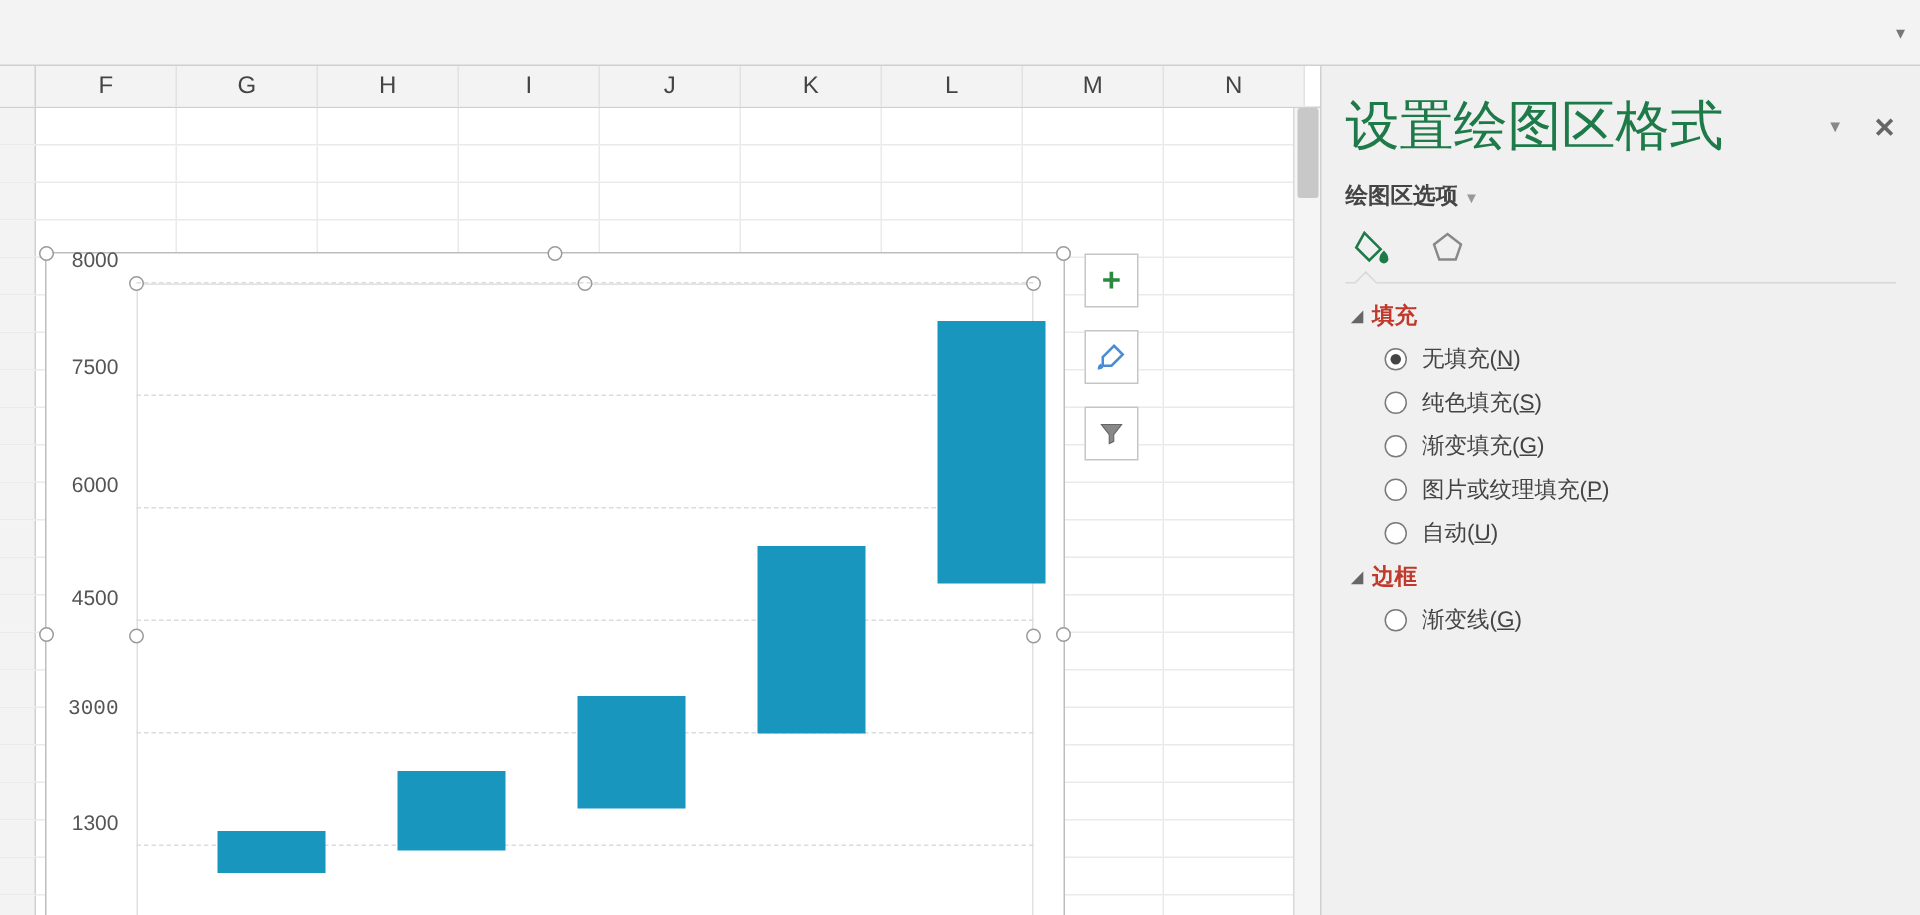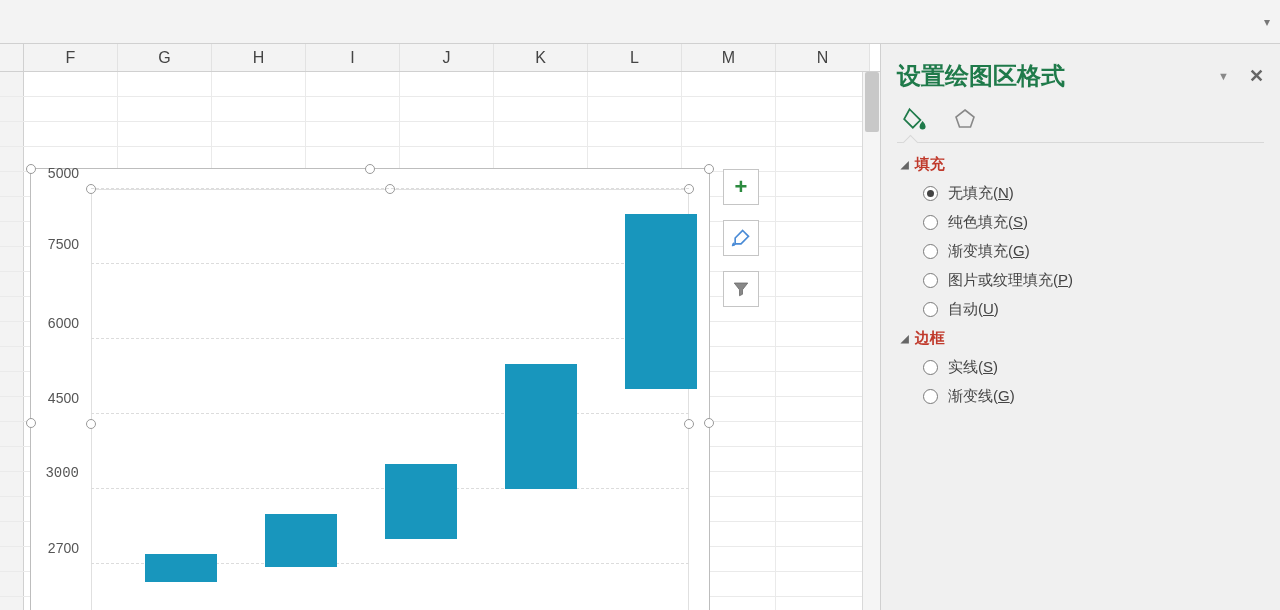--- a/index.html
+++ b/index.html
@@ -28,21 +28,21 @@
   .phandle.pml{left:-6px;top:calc(50% - 5px);} .phandle.pmr{right:-6px;top:calc(50% - 5px);}
   .y-axis { position:absolute; left:0; top:20px; height:450px; width:56px; }
   .y-axis .tick { position:absolute; right:8px; font-size:14px; color:#555; transform:translateY(-50%); }
   .plot-inner { position:absolute; left:60px; top:20px; right:20px; height:450px; }
   .gridline { position:absolute; left:0; right:0; border-top:1px dashed #dcdcdc; }
   .bar { position:absolute; width:72px; background:#1896bd; }
   .chart-side-buttons { position:absolute; right:-50px; top:0; display:flex; flex-direction:column; gap:15px; }
   .chart-side-buttons .csb { width:36px; height:36px; border:1px solid #c5c5c5; background:#fff; display:flex; align-items:center; justify-content:center; font-size:18px; color:#5a5a5a; cursor:pointer; }
   .format-pane { flex:1; background:#f0f0f0; border-left:1px solid #d0d0d0; padding:16px 16px 0 16px; position:relative; }
   .fp-title-row { display:flex; align-items:center; justify-content:space-between; margin-bottom:12px; }
-  .fp-title { color:#1f7a4a; font-size:24px; font-weight:700; }
+  .fp-title { color:#1f7a4a; font-size:36px; font-weight:400; }
   .fp-controls { display:flex; gap:20px; color:#888; font-size:18px; align-items:center; }
   .fp-sub { font-size:15px; font-weight:bold; color:#444; margin-bottom:10px; }
   .fp-tabs { display:flex; gap:20px; margin-bottom:8px; padding-left:3px;}
   .fp-tab { width:30px; height:30px; display:flex; align-items:center; justify-content:center; }
   .fp-tab.active svg { stroke:#1f7a4a; }
   .fp-divider { border-top:1px solid #d8d8d8; margin-bottom:12px; position:relative;}
   .fp-divider::before { content:""; position:absolute; left:8px; top:-6px; width:10px; height:10px; background:#f0f0f0; border-left:1px solid #d8d8d8; border-top:1px solid #d8d8d8; transform:rotate(45deg);}
   .section-head { font-size:15px; color:#c0392b; font-weight:bold; margin:10px 0 10px 4px; display:flex; align-items:center; gap:6px; }
   .section-head .tri { font-size:10px; color:#666; }
   .radio-row { display:flex; align-items:center; gap:10px; margin:10px 0 10px 26px; font-size:15px; color:#444; cursor:pointer; }
@@ -347,26 +347,26 @@
       </div>
 
       <div class="chart-container">
         <div class="handle tl"></div>
         <div class="handle tm"></div>
         <div class="handle tr"></div>
         <div class="handle ml"></div>
         <div class="handle mr"></div>
 
         <div class="y-axis" id="y-axis">
-            <div class="tick" style="bottom: 75px;">2700</div>
+            <div class="tick" style="bottom: 75px;">1300</div>
             <div class="tick" style="bottom: 150px; font-family: Liberation Mono, monospace;">3000</div>
             <div class="tick" style="bottom: 225px;">4500</div>
             <div class="tick" style="bottom: 300px;">6000</div>
             <div class="tick" style="bottom: 379px;">7500</div>
-            <div class="tick" style="bottom: 450px;">5000</div>
+            <div class="tick" style="bottom: 450px;">8000</div>
           </div>
 
         <div class="plot-area">
           <div class="phandle ptl"></div>
           <div class="phandle ptm"></div>
           <div class="phandle ptr"></div>
           <div class="phandle pml"></div>
           <div class="phandle pmr"></div>
 
         </div>
@@ -405,20 +405,23 @@
     </div>
 
     <div class="format-pane">
       <div class="fp-title-row">
         <div class="fp-title">设置绘图区格式</div>
         <div class="fp-controls">
           <span class="dd-caret">▼</span>
           <span class="close-x">✕</span>
         </div>
       </div>
+      <div class="fp-sub">
+        <span>绘图区选项</span><span class="caret-tiny">▼</span>
+      </div>
       <div class="fp-tabs">
         <div class="fp-tab active">
           <svg width="26" height="26" viewBox="0 0 24 24" fill="none" stroke="#1f7a4a" stroke-width="1.6">
               <path d="M7 3l10 10-7 7-8-8z"></path>
               <path d="M19 15c1 1 2 3 2 4a2 2 0 11-4 0c0-1 1-3 2-4z" fill="#1f7a4a"></path>
             </svg>
         </div>
         <div class="fp-tab">
           <svg width="24" height="24" viewBox="0 0 24 24" fill="none" stroke="#888" stroke-width="1.6">
               <path d="M12 3l9 7-3.5 10h-11L3 10z"></path>
@@ -456,22 +459,18 @@
           </div>
         </div>
 
       <div class="section-head">
         <span class="tri">◢</span>
         <span>边框</span>
       </div>
       <div id="border-options">
           <div class="radio-row">
             <span class="radio-outer"></span>
-            <span>实线(<span class="u">S</span>)</span>
-          </div>
-          <div class="radio-row">
-            <span class="radio-outer"></span>
             <span>渐变线(<span class="u">G</span>)</span>
           </div>
         </div>
     </div>
   </div>
 </div>
 
 </body></html>

